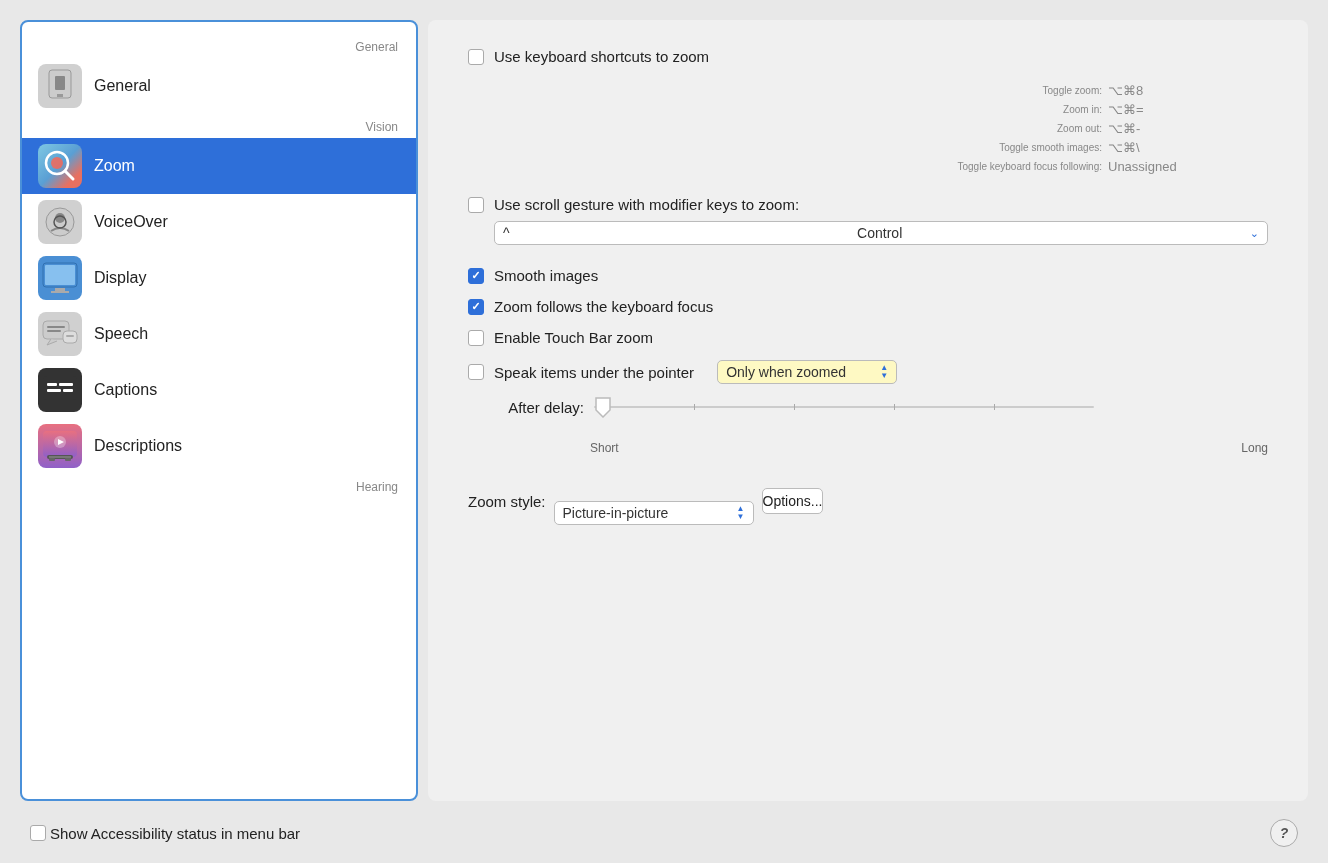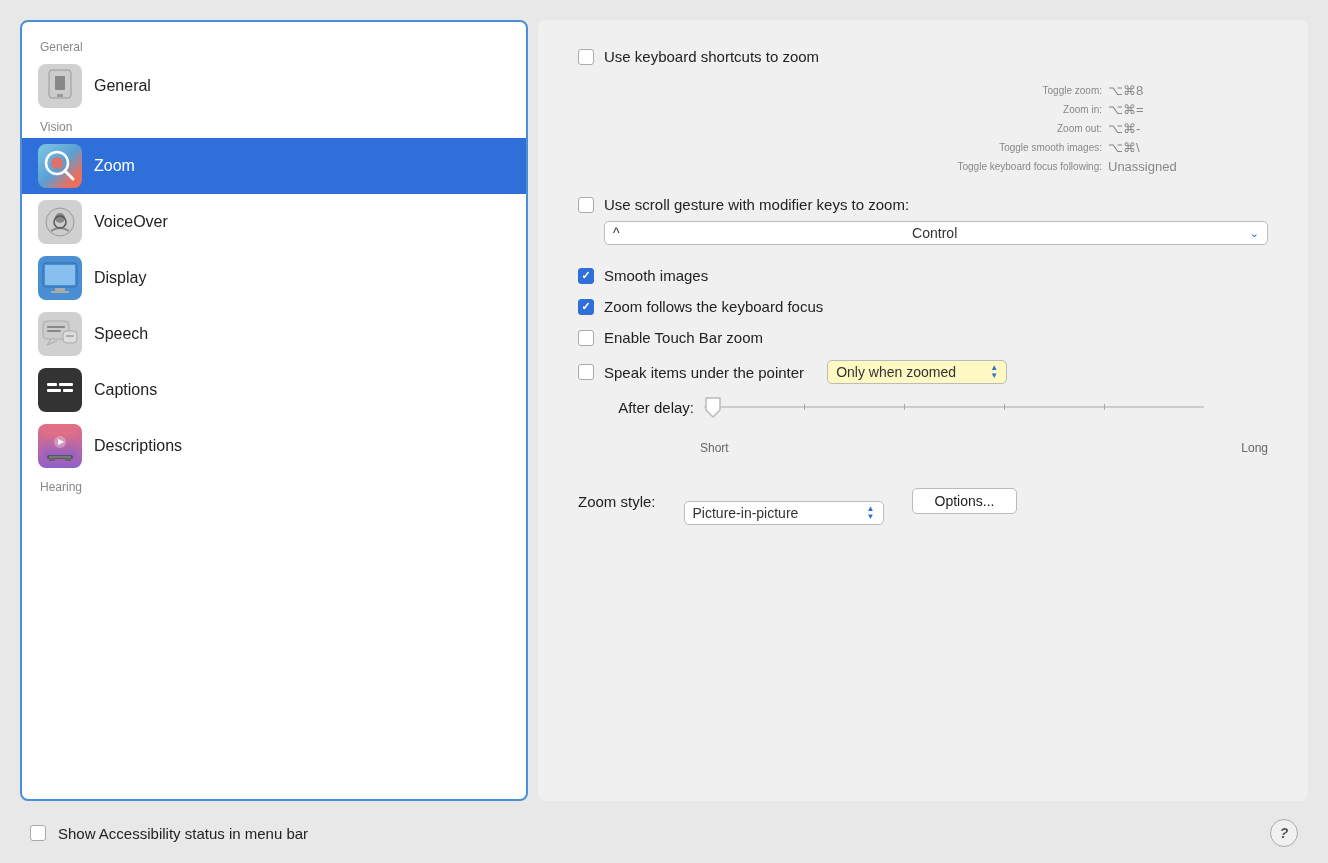--- a/index.html
+++ b/index.html
@@ -16,27 +16,28 @@
 
     .main-container {
       display: flex;
       flex: 1;
       padding: 20px 20px 10px 20px;
       gap: 0;
     }
 
     
     .sidebar {
-      width: 508px;
+      width: 398px;
       background: white;
       border: 2px solid #4a90d9;
       border-radius: 8px;
       padding: 12px 0;
       overflow-y: auto;
       flex-shrink: 0;
+      text-align: right;
     }
 
     .sidebar-section-label {
       font-size: 12px;
       color: #888;
       padding: 6px 18px 4px 18px;
       font-weight: 400;
     }
 
     .sidebar-item {
@@ -259,38 +260,38 @@
       background: #aaa;
       top: 50%;
       transform: translateY(-50%);
     }
 
     
     .options-btn {
       border: 1px solid #bbb;
       border-radius: 5px;
       background: white;
-      padding: 4px 22px;
+      padding: 4px 0;
       font-size: 14px;
       color: #222;
       cursor: pointer;
     }
 
     
     .bottom-bar {
       display: flex;
       align-items: center;
       justify-content: space-between;
       padding: 8px 30px 16px 30px;
     }
 
     .bottom-check-row {
       display: flex;
       align-items: center;
-      gap: 12px;
+      gap: 4px;
     }
 
     .help-btn {
       width: 28px;
       height: 28px;
       border-radius: 50%;
       border: 1.5px solid #aaa;
       background: #f0f0f0;
       display: flex;
       align-items: center;
@@ -298,21 +299,21 @@
       font-size: 14px;
       color: #555;
       cursor: pointer;
       font-style: italic;
       font-weight: bold;
     }
 
     .zoom-style-row {
       display: flex;
       align-items: center;
-      gap: 28px;
+      gap: 8px;
     }
 
     .zoom-style-label {
       font-size: 15px;
       color: #222;
       font-weight: 500;
     }
   </style>
 </head>
 <body>

